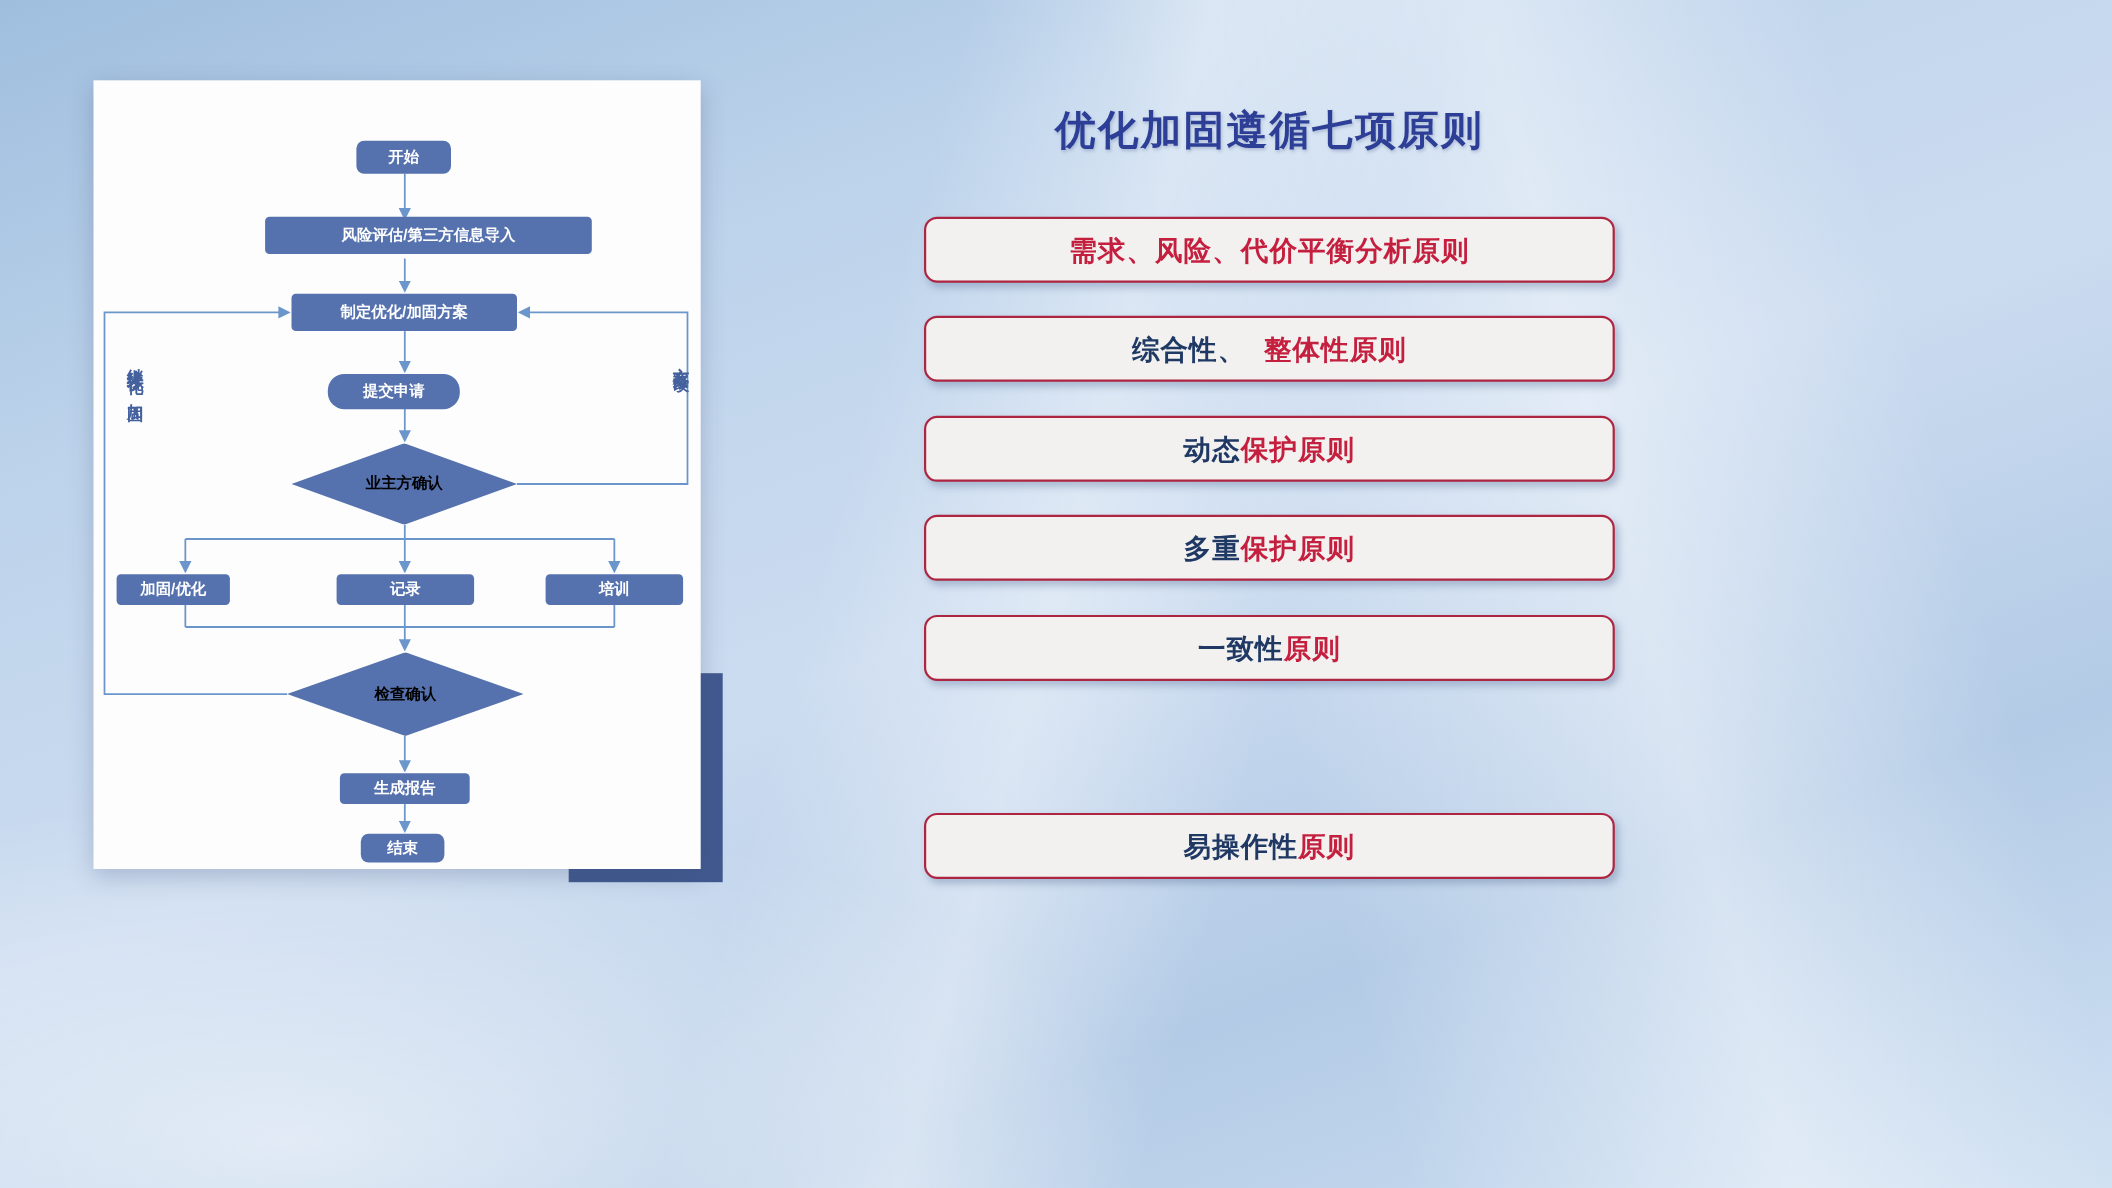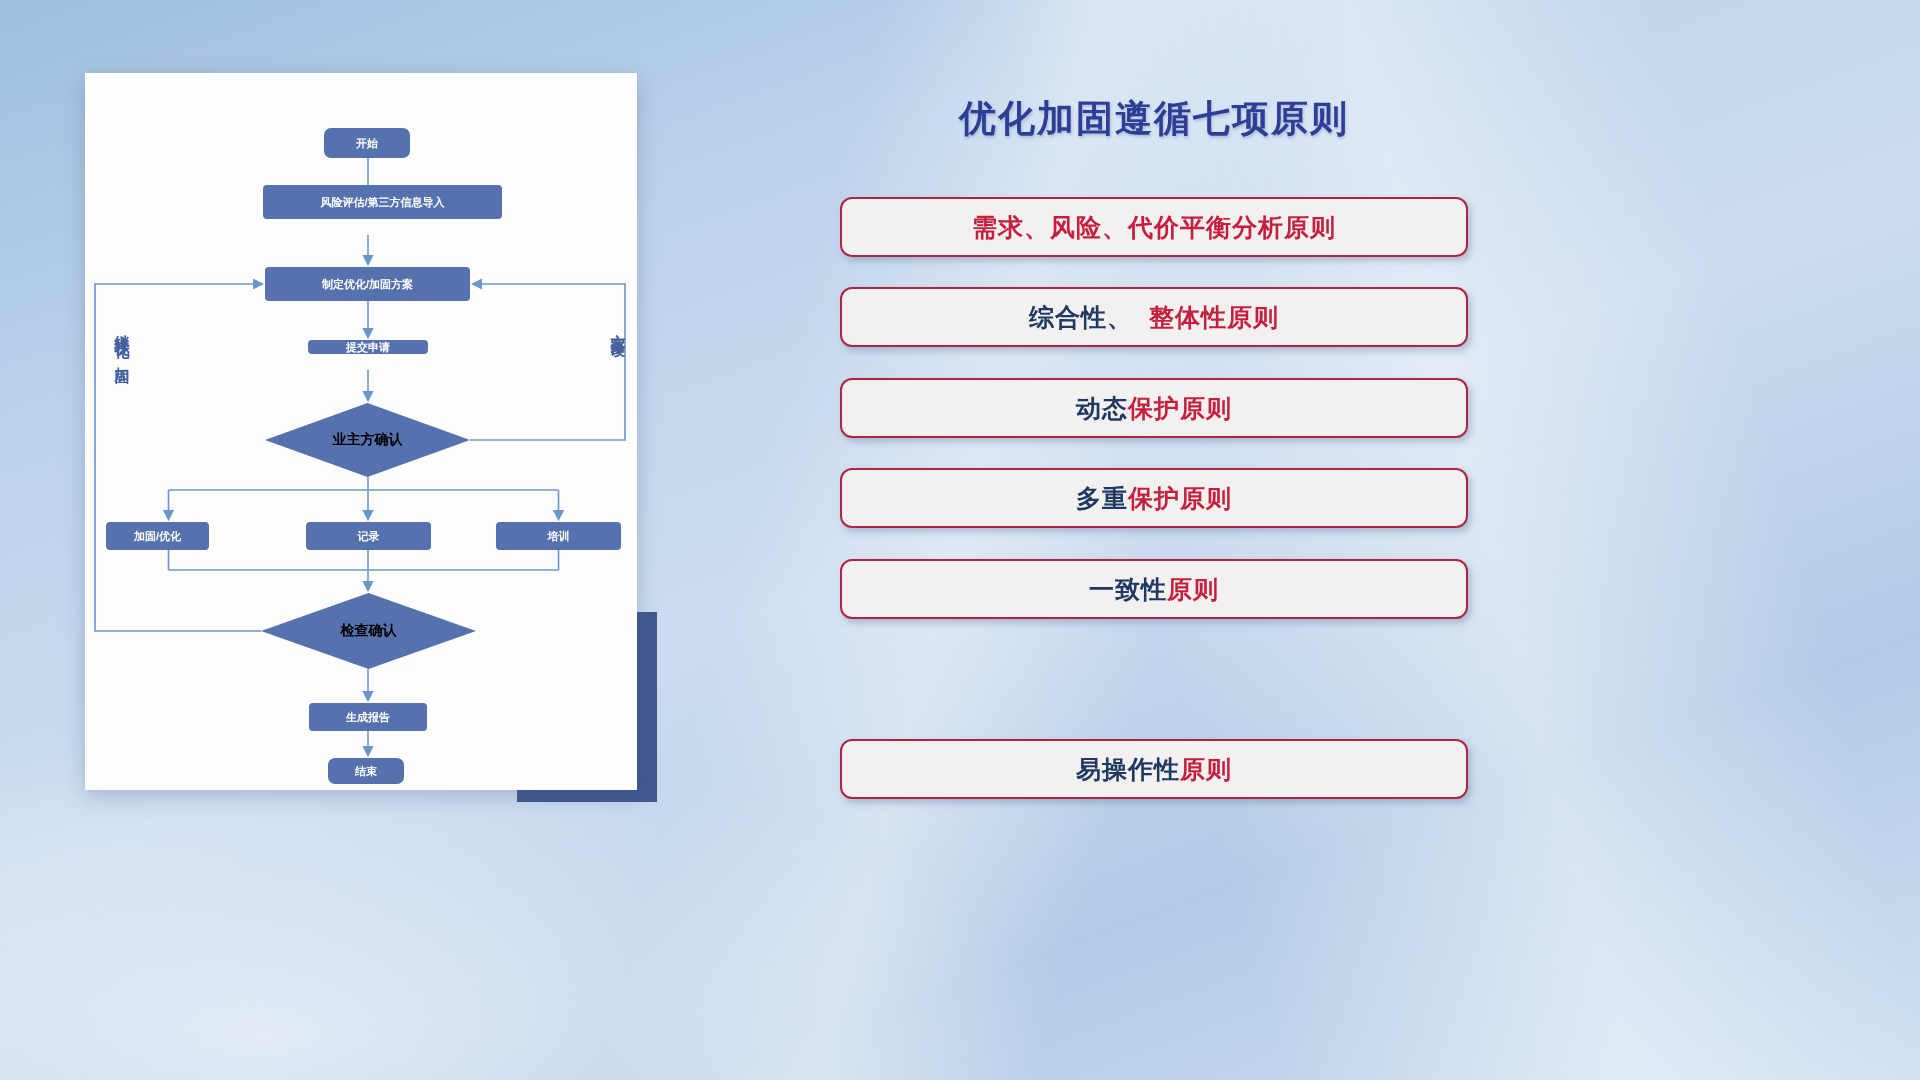--- a/index.html
+++ b/index.html
@@ -27,33 +27,33 @@
   .card-inner { position: absolute; inset: 0; }
 
   svg.connectors { position: absolute; inset: 0; width: 552px; height: 717px; }
   svg.connectors path, svg.connectors polyline {
     fill: none; stroke: var(--connector, #6B96CC); stroke-width: 1.6;
   }
   svg.connectors .arrowhead { fill: var(--connector, #6B96CC); stroke: none; }
 
   .fnode {
     position: absolute; background: var(--node-fill, #5572AE); color: #fff;
-    font-weight: bold; font-size: 11px; display: flex; align-items: center;
+    font-weight: bold; font-size: 14px; display: flex; align-items: center;
     justify-content: center; border-radius: 4px; white-space: nowrap;
   }
   .fdiamond {
     position: absolute; background: var(--node-fill, #5572AE); color: #000000;
     font-weight: bold; font-size: 14px; display: flex; align-items: center;
     justify-content: center; clip-path: polygon(50% 0, 100% 50%, 50% 100%, 0 50%);
     white-space: nowrap;
   }
   .n-start      { left: 239px; top:  55px; width:  86px; height: 30px; border-radius: 7px; }
-  .n-risk       { left: 156px; top: 112px; width: 239px; height: 34px; margin-left: 22px; }
+  .n-risk       { left: 156px; top: 124px; width: 297px; height: 34px; }
   .n-plan       { left: 180px; top: 194px; width: 205px; height: 34px; }
-  .n-submit     { left: 223px; top: 267px; width: 120px; height: 14px; }
+  .n-submit     { left: 213px; top: 267px; width: 120px; height: 32px; border-radius: 15px; }
   .d-owner      { left: 180px; top: 330px; width: 205px; height: 74px; }
   .n-reinforce  { left:  21px; top: 449px; width: 103px; height: 28px; }
   .n-record     { left: 221px; top: 449px; width: 125px; height: 28px; }
   .n-training   { left: 411px; top: 449px; width: 125px; height: 28px; }
   .d-check      { left: 176px; top: 520px; width: 215px; height: 76px; }
   .n-report     { left: 224px; top: 630px; width: 118px; height: 28px; }
   .n-end        { left: 243px; top: 685px; width:  76px; height: 26px; border-radius: 7px; }
 
   .vlabel {
     position: absolute; writing-mode: vertical-lr; text-orientation: upright;

